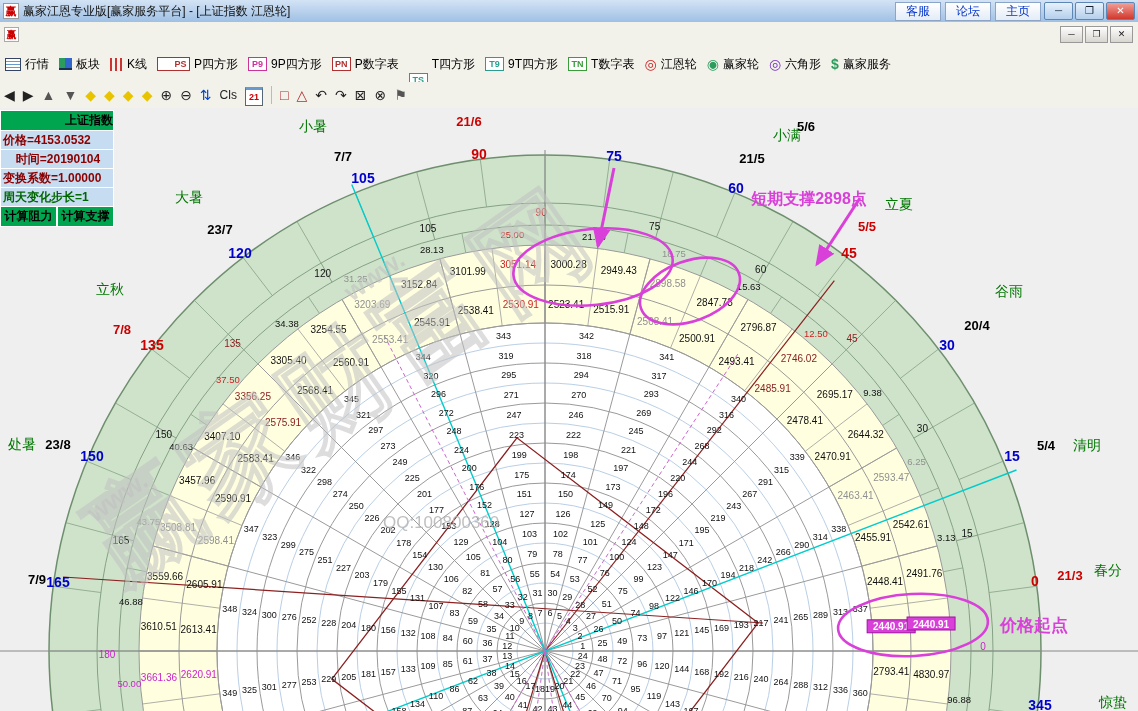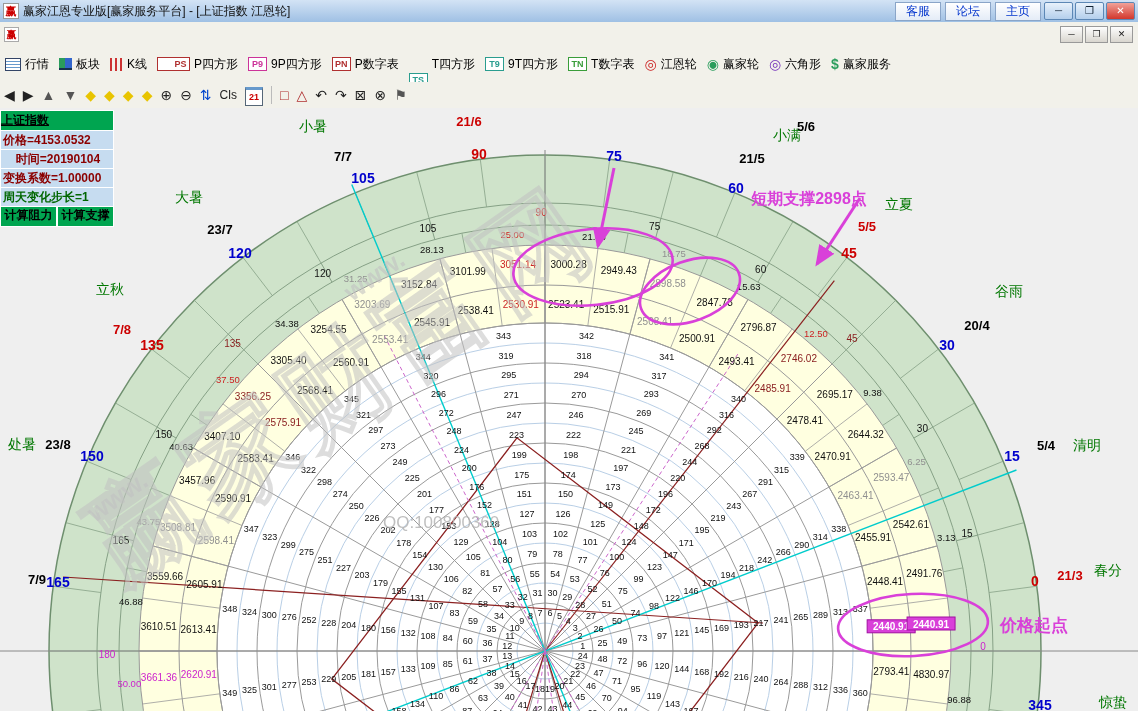--- a/index.html
+++ b/index.html
@@ -42,25 +42,25 @@
     line-height:12px;text-align:center;background:#fff;padding:0 1px;}
   .glyph{font-size:14px;line-height:14px;}
   .toolbar2{position:absolute;left:0;top:82px;width:1138px;height:26px;background:#f2f1ea;
     border-bottom:1px solid #c8c5ba;display:flex;align-items:center;font-size:12px;}
   .dtool{margin:0 4px;cursor:pointer;font-size:14px;line-height:20px;color:#222;}
   .dsep{width:1px;height:18px;background:#bbb;margin:0 4px;}
   .cal{display:inline-block;width:16px;height:15px;border:1px solid #567;background:#fff;color:#c00;
     font-size:9px;font-weight:bold;line-height:14px;text-align:center;border-top:3px solid #69c;}
   
   .panel{position:absolute;left:0;top:110px;width:114px;z-index:5;font-size:12px;}
-  .panel .hd{height:19px;line-height:19px;text-align:left;background:#00a550;color:#000;
-    font-weight:bold;border:1px solid #fff;text-decoration:underline;}
+  .panel .hd{height:19px;line-height:19px;text-align:right;background:#00a550;color:#000;
+    font-weight:bold;border:1px solid #fff;}
   .panel .row{height:18px;line-height:18px;background:#c6dcf0;border:1px solid #fff;border-top:none;
     font-weight:bold;padding-left:2px;white-space:nowrap;overflow:hidden;}
-  .panel .btns{display:flex;font-family:Liberation Mono, monospace;}
+  .panel .btns{display:flex;}
   .panel .pbtn{flex:1;height:19px;line-height:19px;text-align:center;background:#00a550;color:#000;
     border:1px solid #fff;border-top:none;font-weight:bold;cursor:pointer;font-size:12px;padding:0;}
   
   #chart{position:absolute;left:0;top:0;width:1138px;height:711px;}
 </style>
 </head>
 <body>
 <div id="app">
 
   <div class="titlebar">

